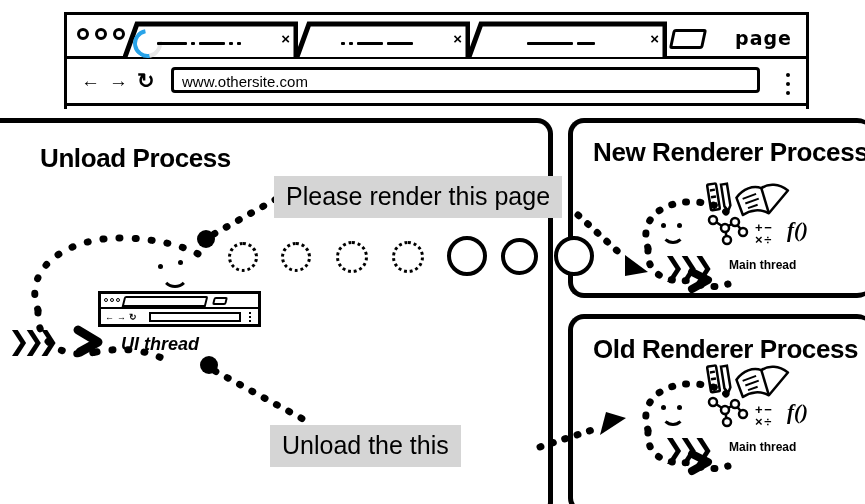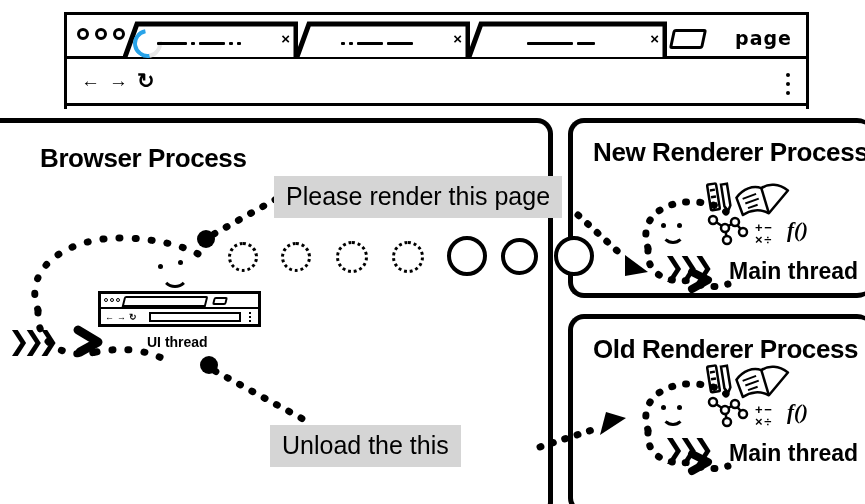--- a/index.html
+++ b/index.html
@@ -71,24 +71,24 @@
   .uitdot{width:4px;height:4px;border-radius:50%;border:1.5px solid #000;box-sizing:border-box;}
   #uit-tab{position:absolute;left:22px;top:2px;width:84px;height:11px;border:2px solid #000;
       box-sizing:border-box;transform:skewX(-14deg);border-top-left-radius:2px;border-top-right-radius:2px;}
   #uit-plus{position:absolute;left:112px;top:3px;width:14px;height:8px;border:2px solid #000;
       box-sizing:border-box;transform:skewX(-14deg);border-radius:2px;}
   #uit-bot{position:absolute;left:0;top:15px;width:100%;height:18px;}
   #uit-nav{position:absolute;left:4px;top:3px;font-size:9px;font-weight:bold;letter-spacing:3px;line-height:11px;}
   #uit-url{position:absolute;left:48px;top:3px;width:92px;height:10px;border:2px solid #000;box-sizing:border-box;}
   #uit-kebab{position:absolute;left:148px;top:3px;}
   .uitk{width:2px;height:2px;background:#000;margin-bottom:2px;}
-  #ui-thread-label{position:absolute;left:147px;top:334px;font-size:14px;font-weight:bold;}
-
-  
-  .rlabel{position:absolute;font-size:23px;font-weight:bold;white-space:nowrap;}
+  #ui-thread-label{position:absolute;left:121px;top:334px;font-size:18px;font-weight:bold;font-style:italic;}
+
+  
+  .rlabel{position:absolute;font-size:12px;font-weight:bold;white-space:nowrap;}
   .face{position:absolute;width:54px;height:34px;}
   .eye{position:absolute;width:5px;height:5px;border-radius:50%;background:#000;}
   .smile{position:absolute;width:22px;height:11px;border:3px solid #000;border-top:none;
       border-left-color:transparent;border-right-color:transparent;border-radius:0 0 14px 14px;}
   .rart{position:absolute;width:96px;height:72px;}
   .fn{position:absolute;font-size:21px;font-style:italic;font-weight:bold;font-family:"Liberation Serif",serif;}
   .mathsym{position:absolute;font-size:13px;font-weight:bold;line-height:11px;letter-spacing:-1px;}
 
   
   .chevrons{position:absolute;font-size:26px;font-weight:bold;letter-spacing:-7px;
@@ -139,32 +139,35 @@
     </div>
 
     <div id="newtab"></div>
     <div id="meow">page</div>
   </div>
 
   <div id="toolbar">
     <div id="nav-back">←</div>
     <div id="nav-fwd">→</div>
     <div id="nav-reload">↻</div>
+    <div id="urlbar">
+      <div id="urltext">www.othersite.com</div>
+    </div>
     <div id="kebab">
       <div class="kdot"></div>
         <div class="kdot"></div>
         <div class="kdot"></div>
     </div>
   </div>
 
   <div id="viewport"></div>
 </div>
 
 <div id="browser-process" class="panel">
-  <div class="ptitle">Browser Process</div>
+  <div class="ptitle">Unload Process</div>
 </div>
 
 <div id="new-renderer" class="panel">
   <div class="ptitle">New Renderer Process</div>
 </div>
 
 <div id="old-renderer" class="panel">
   <div class="ptitle">Old Renderer Process</div>
 </div>
 

